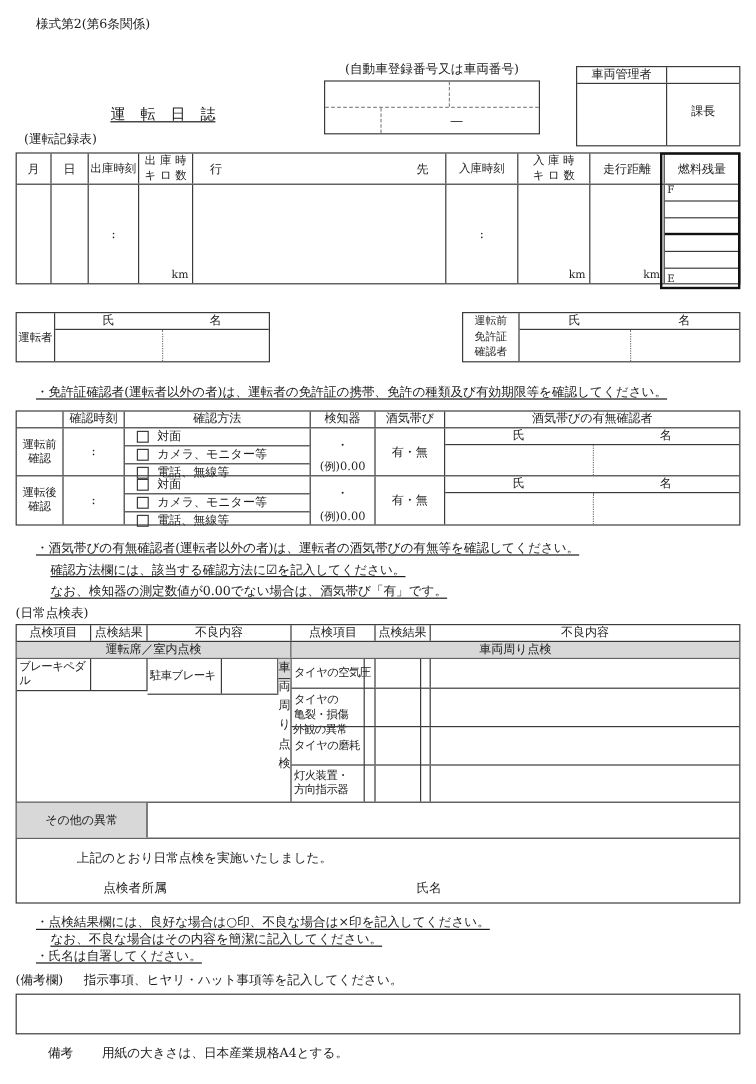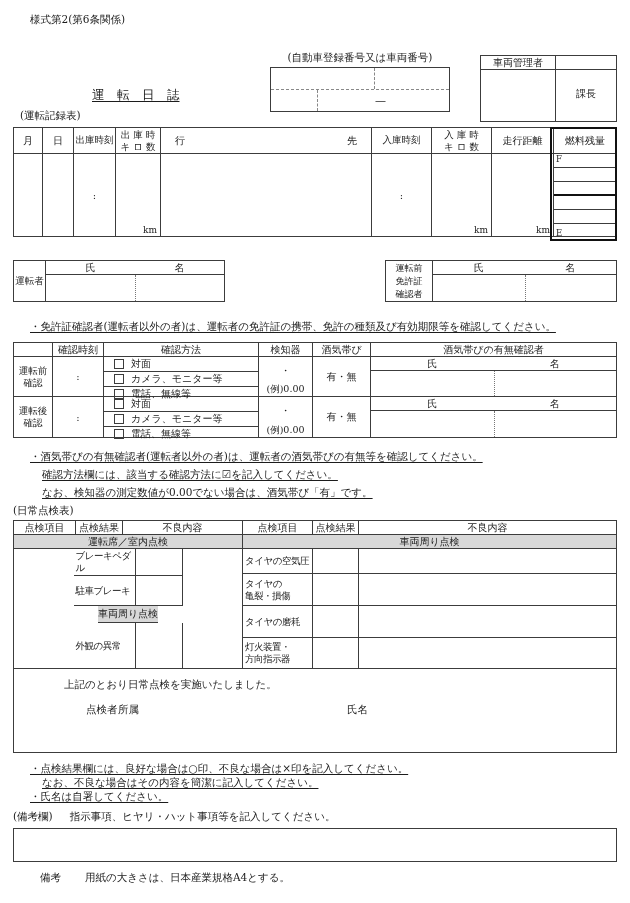--- a/index.html
+++ b/index.html
@@ -272,21 +272,21 @@
       <div class="c ctr" style="flex:1;">不良内容</div>
     </div>
 
     <div class="row bb" style="height:14px;line-height:13px;flex:0 0 auto;">
       <div class="c br ctr gray" style="width:229px;">運転席／室内点検</div>
       <div class="c ctr gray" style="flex:1;">車両周り点検</div>
     </div>
 
     <div class="row bb" style="height:120px;flex:0 0 auto;">
 
-      <div class="c br" style="width:229px;display:flex;flex-direction:column;align-items:center;">
+      <div class="c br" style="width:229px;display:flex;flex-direction:row;">
         <div class="row bb" style="height:27px;">
           <div class="c br item" style="width:62px;">ブレーキペダル</div>
           <div class="c br" style="width:47px;"></div>
           <div class="c" style="flex:1;"></div>
         </div>
         <div class="row bb" style="height:30px;">
           <div class="c br item" style="width:62px;">駐車ブレーキ</div>
           <div class="c br" style="width:47px;"></div>
           <div class="c" style="flex:1;"></div>
         </div>
@@ -325,20 +325,24 @@
           <div class="c br item" style="width:70px;">
             <div>灯火装置・</div>
             <div>方向指示器</div>
           </div>
           <div class="c br" style="width:46px;"></div>
           <div class="c" style="flex:1;"></div>
         </div>
       </div>
     </div>
 
+    <div class="row bb" style="height:30px;flex:0 0 auto;">
+      <div class="c br vc gray" style="width:109px;">その他の異常</div>
+      <div class="c" style="flex:1;"></div>
+    </div>
 
     <div class="c" style="flex:1;">
       <div class="abs" style="left:50px;top:9px;font-size:10.5px;">上記のとおり日常点検を実施いたしました。</div>
       <div class="abs" style="left:72px;top:34px;font-size:10.5px;">点検者</div>
       <div class="abs" style="left:104px;top:34px;font-size:10.5px;">所属</div>
       <div class="abs" style="left:333px;top:34px;font-size:10.5px;">氏名</div>
       <div class="abs" style="left:130px;top:30px;width:200px;height:18px;"></div>
       <div class="abs" style="left:370px;top:30px;width:200px;height:18px;"></div>
     </div>
   </div>

